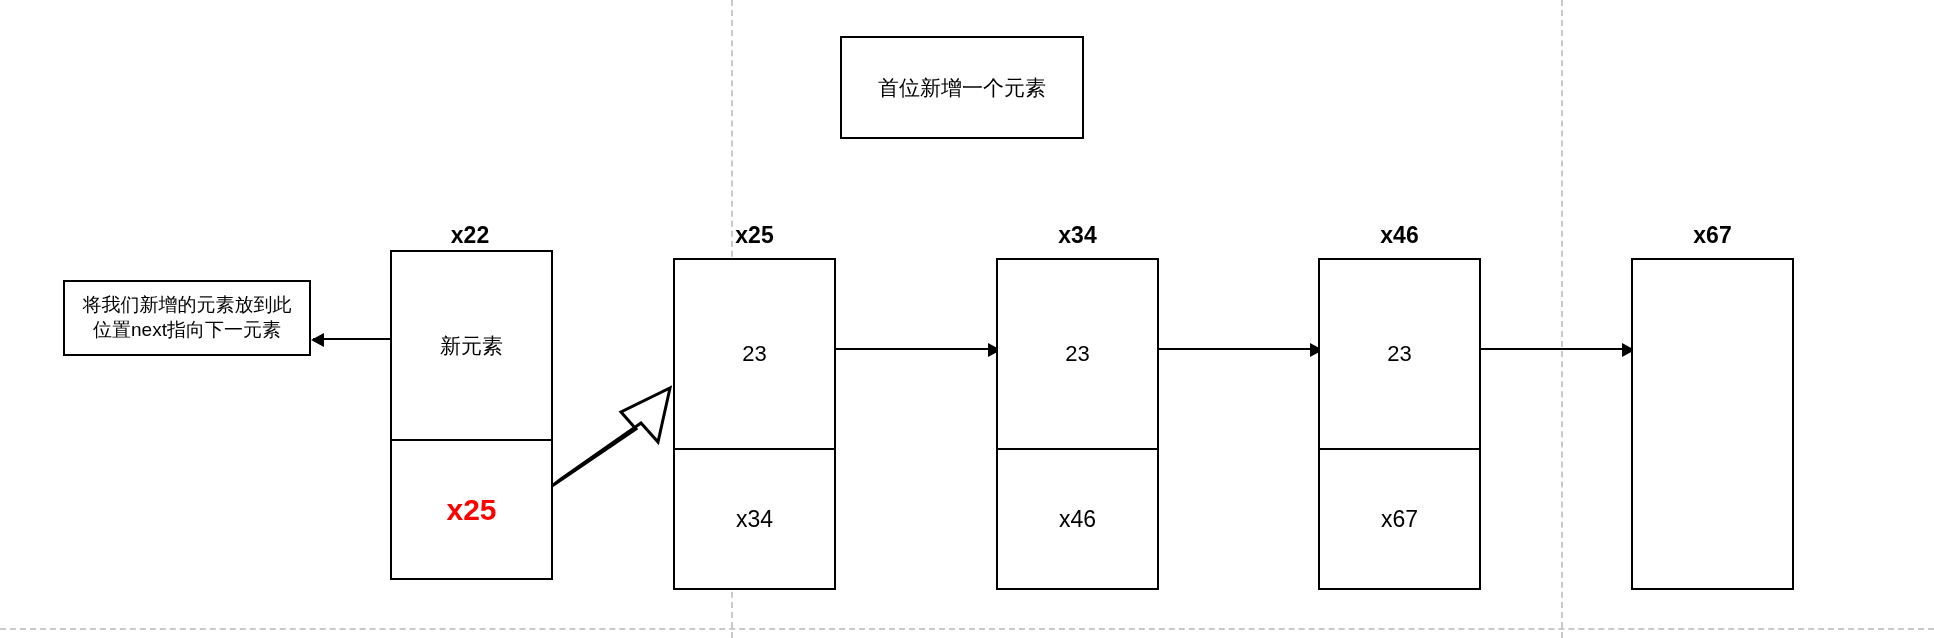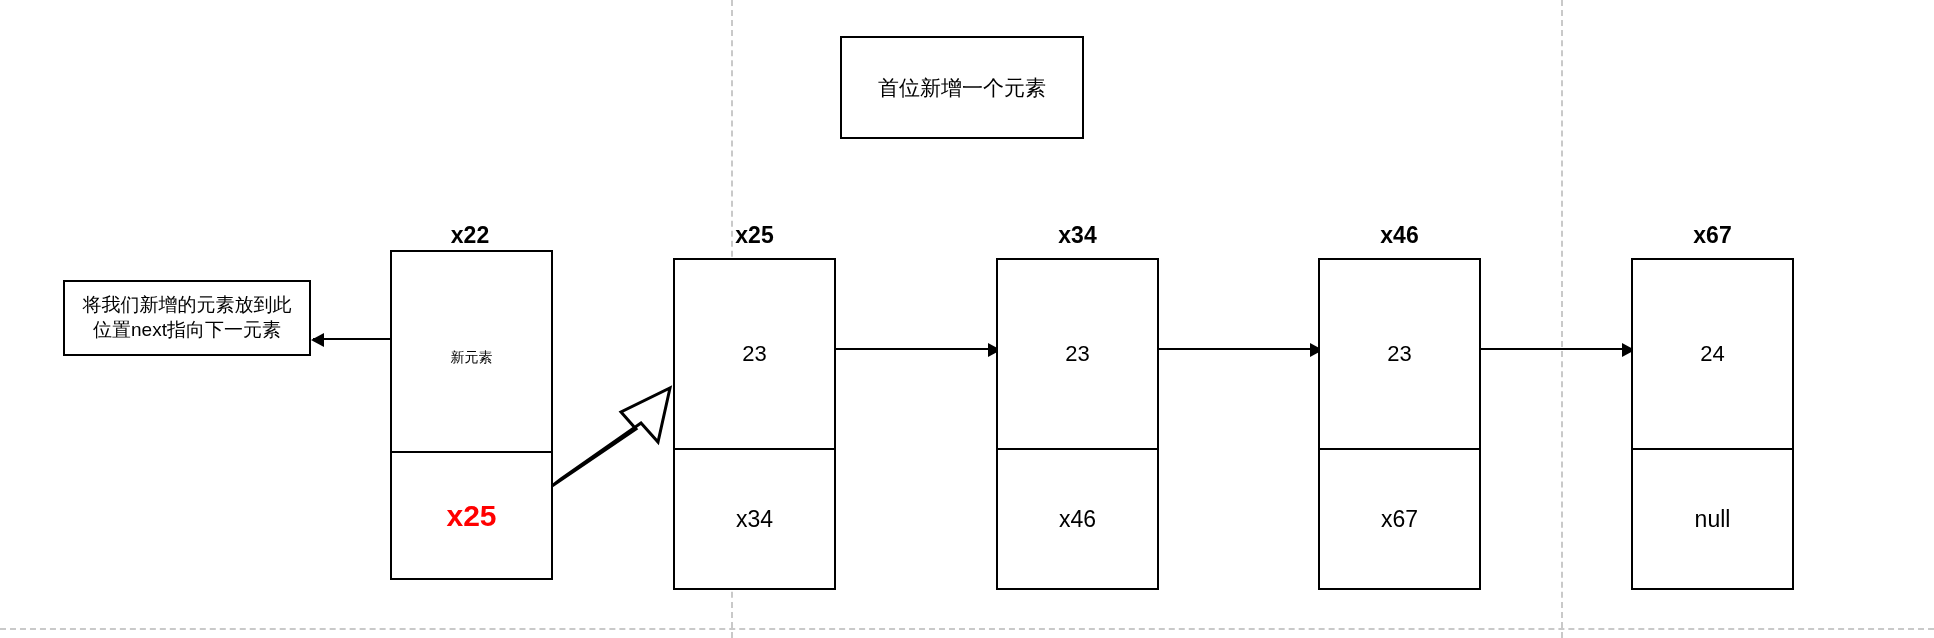--- a/index.html
+++ b/index.html
@@ -74,21 +74,21 @@
     align-items: center;
     justify-content: center;
     box-sizing: border-box;
     color: #000;
   }
   .cell-value {
     flex: 0 0 58%;
     font-size: 22px;
     border-bottom: 2px solid #000;
   }
-  .cell-value.cjk { font-size: 14px; margin-top: 12px; }
+  .cell-value.cjk { font-size: 21px; }
   .cell-next {
     flex: 1 1 auto;
     font-size: 23px;
   }
   .cell-next.accent {
     font-size: 30px;
     font-weight: bold;
   }
 
   
@@ -178,18 +178,16 @@
   <div class="node-label bold" style="left:1318px; top:222px; width:163px;">x46</div>
   <div class="node" style="left:1318px; top:258px; width:163px; height:332px;">
     <div class="cell cell-value">23</div>
     <div class="cell cell-next">x67</div>
   </div>
 
   <div class="arrow" style="left:1481px; top:348px; width:152px;"></div>
 
   <div class="node-label bold" style="left:1631px; top:222px; width:163px;">x67</div>
   <div class="node" style="left:1631px; top:258px; width:163px; height:332px;">
-    <div class="cell cell-value">24</div>
-    <div class="cell cell-next">null</div>
   </div>
 
 
 </div>
 
 </body></html>

